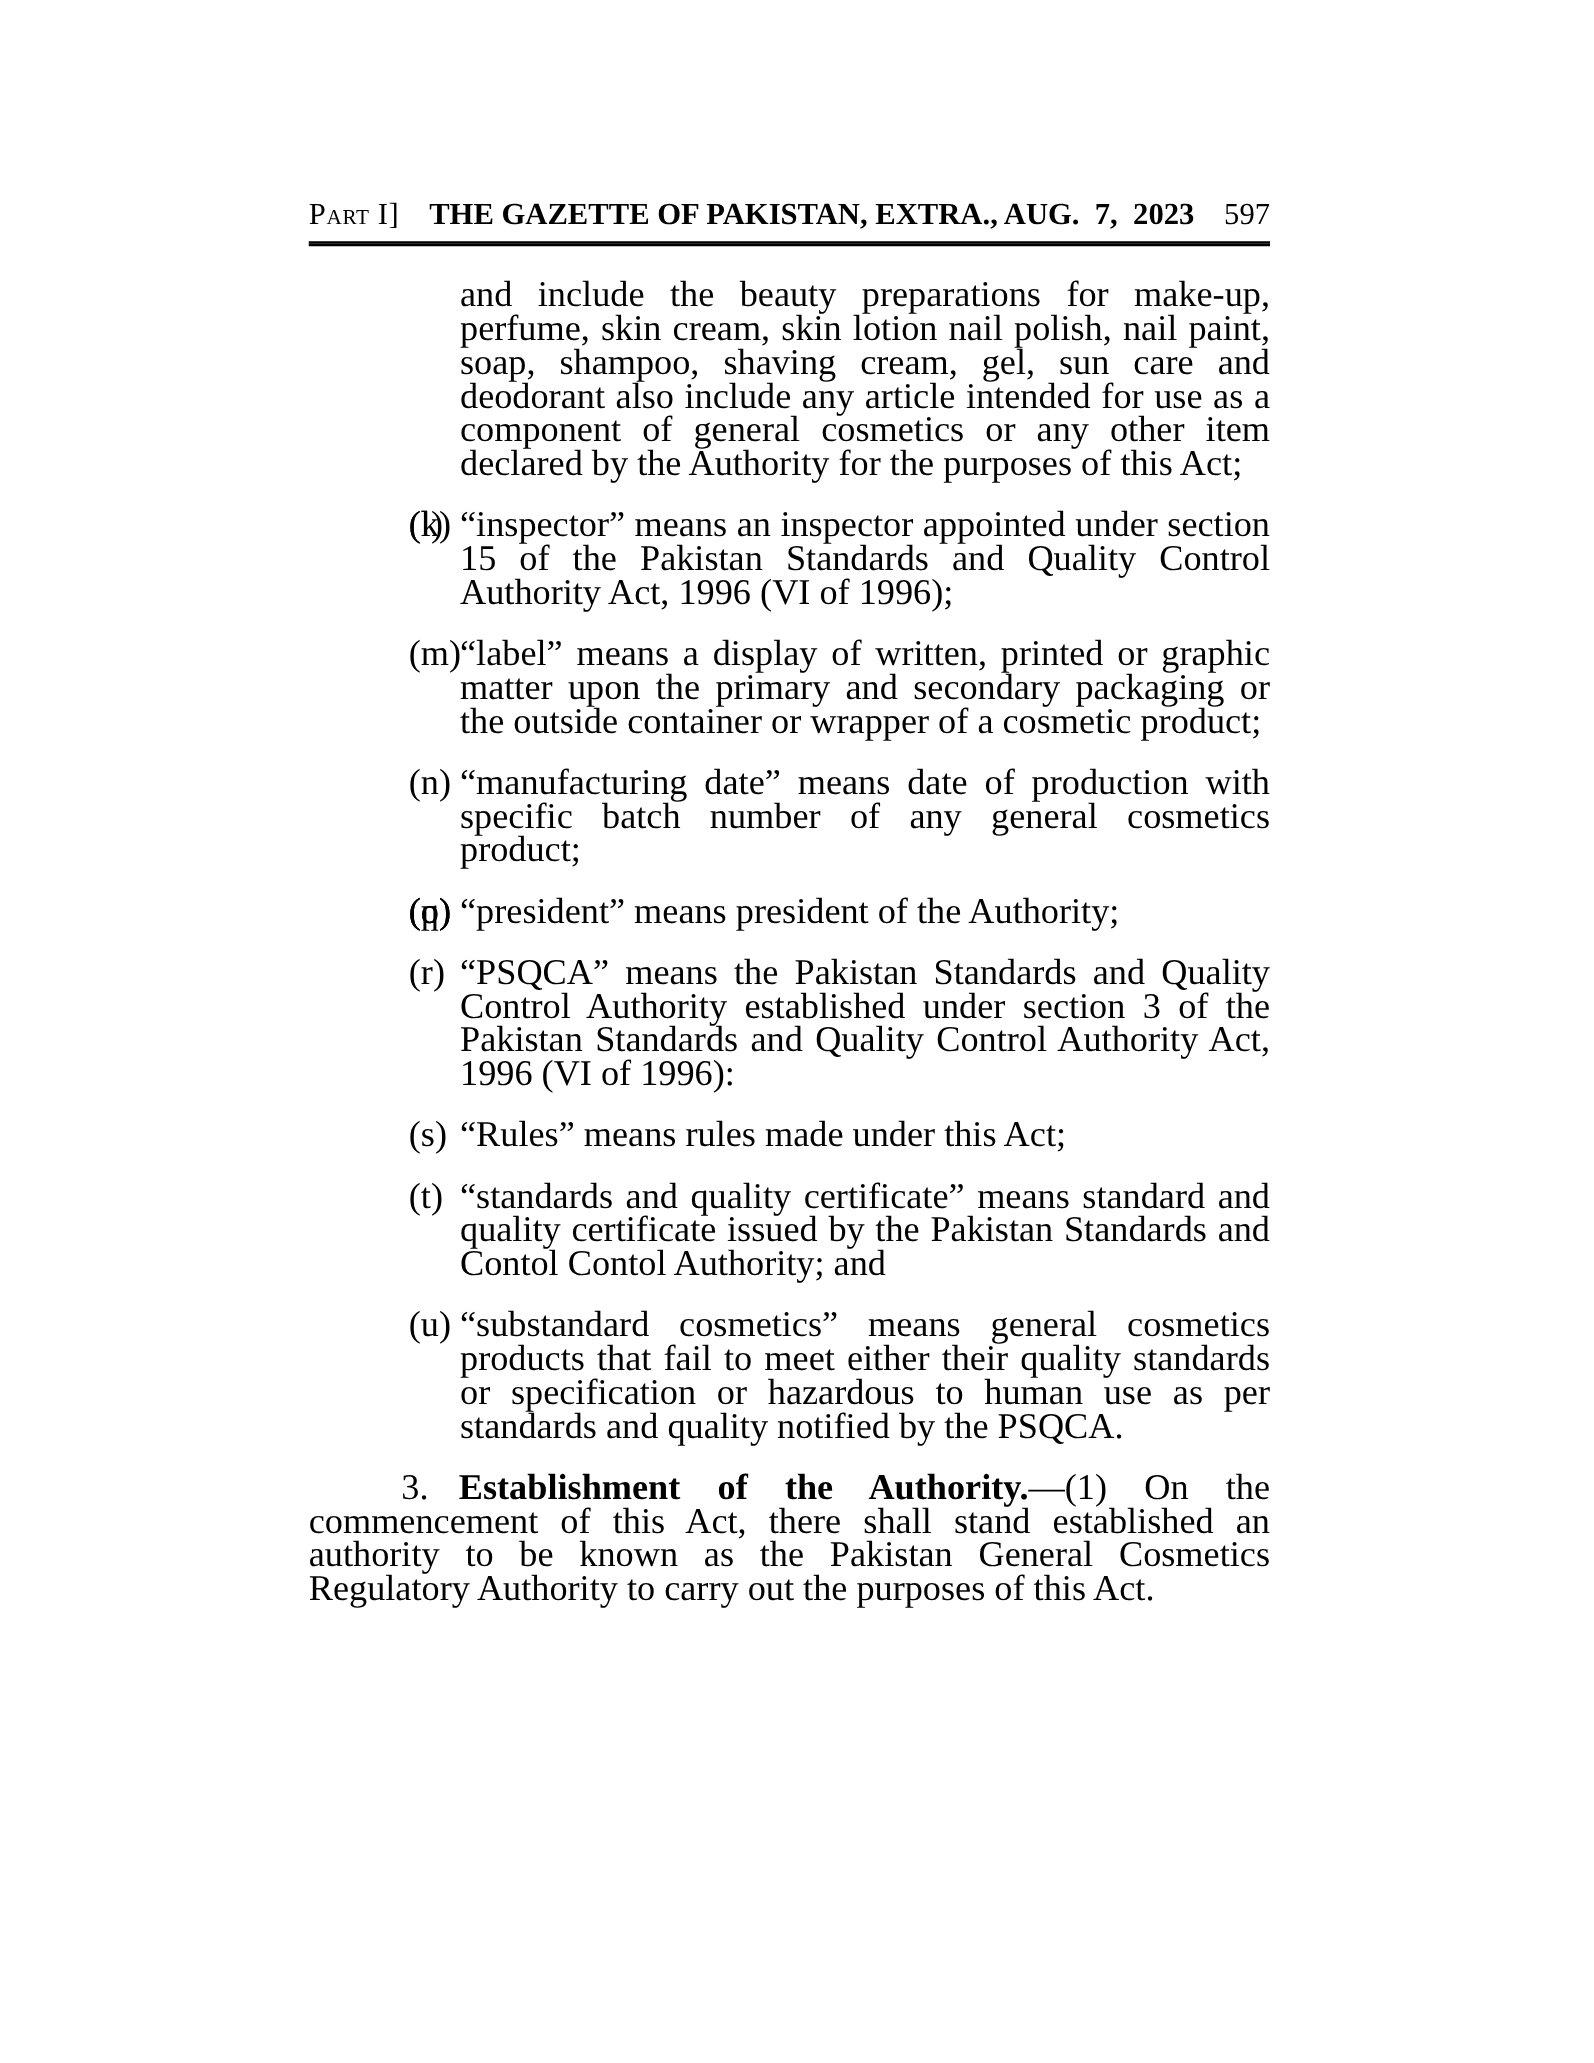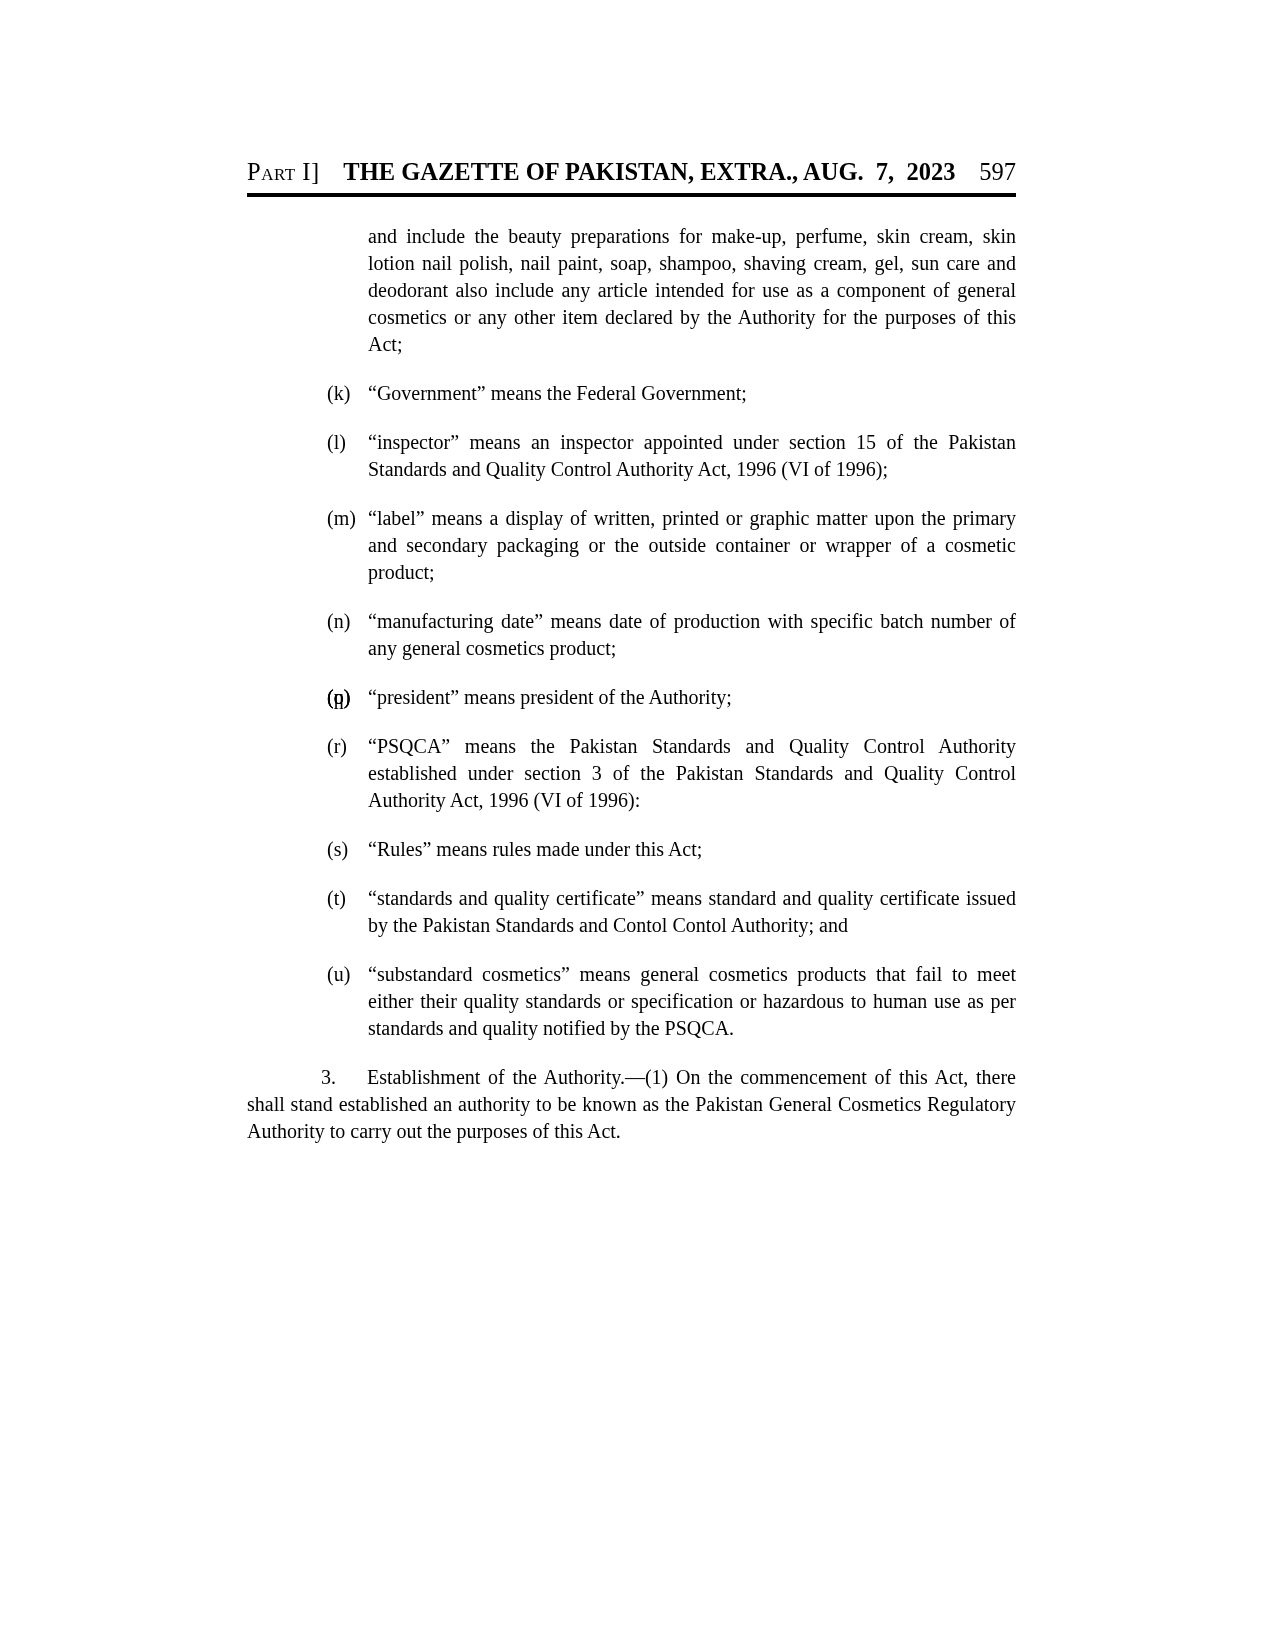--- a/index.html
+++ b/index.html
@@ -47,21 +47,21 @@
   .page-number { text-align: center; }
   .double-rule {
     margin-top: 7px;
     height: 3px;
     border-top: 2px solid #000;
     border-bottom: 2px solid #000;
   }
   
   .content {
     margin-top: 26px;
-    font-size: 20px;
+    font-size: 29px;
     line-height: 27px;
     text-align: justify;
   }
   .cont-para {
     margin-left: 121px;
   }
   .def-item {
     position: relative;
     margin-top: 22px;
     padding-left: 121px;
@@ -74,21 +74,21 @@
   }
   .sec-para {
     margin-top: 22px;
     text-indent: 74px;
   }
   .sec-num {
     display: inline-block;
     width: 46px;
     text-indent: 0;
   }
-  .sec-head { font-weight: normal; }
+  .sec-head { font-weight: bold; }
 </style>
 </head>
 <body>
 
 <div class="sheet">
   <div class="inner">
 
     <div class="runhead">
       <span class="part-label">Part I]</span>
       <span class="gazette-title">THE GAZETTE OF PAKISTAN, EXTRA., AUG.  7,  2023</span>
@@ -97,21 +97,20 @@
 
     <div class="double-rule"></div>
 
     <div class="content">
 
       <p class="cont-para">and include the beauty preparations for make-up, perfume, skin cream, skin lotion nail polish, nail paint, soap, shampoo, shaving cream, gel, sun care and deodorant also include any article intended for use as a component of general cosmetics or any other item declared by the Authority for the purposes of this Act;</p>
 
       <div id="definitions-list">
   <div class="def-item">
     <span class="def-label">(k)</span>
-    <span>“Government” means the Federal Government;</span>
   </div>
 
   <div class="def-item">
     <span class="def-label">(l)</span>
     <span>“inspector” means an inspector appointed under section 15 of the Pakistan Standards and Quality Control Authority Act, 1996 (VI of 1996);</span>
   </div>
 
   <div class="def-item">
     <span class="def-label">(m)</span>
     <span>“label” means a display of written, printed or graphic matter upon the primary and secondary packaging or the outside container or wrapper of a cosmetic product;</span>

